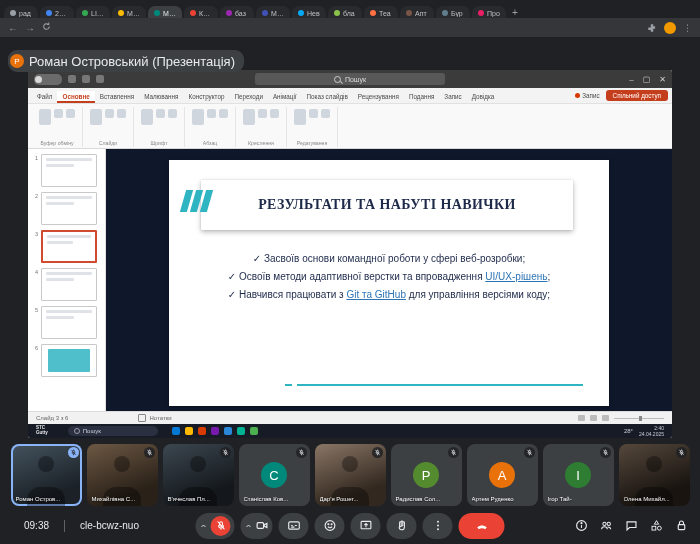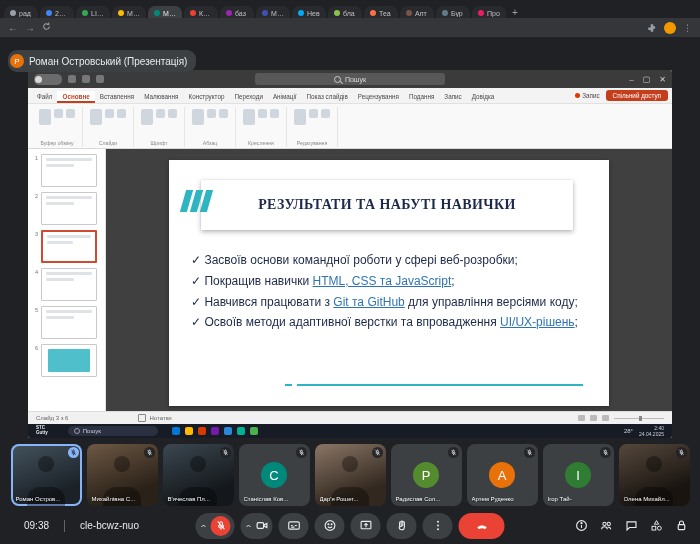--- a/index.html
+++ b/index.html
@@ -30,21 +30,21 @@
   .puzzle svg{width:10px;height:10px;}
   .profile{width:12px;height:12px;border-radius:50%;background:#f29900;}
   .menu-dots{color:#9aa0a6;font-size:9px;}
 
   
   .presenter{position:absolute;left:8px;top:50px;height:18px;background:#3c4043;
              border-radius:9px;display:inline-flex;align-items:center;gap:5px;
              padding:2px 9px 2px 2px;z-index:4;}
   .pp-avatar{width:14px;height:14px;border-radius:50%;background:#e8710a;color:#fff;
              font-size:8px;display:flex;align-items:center;justify-content:center;}
-  .pp-text{font-size:10px;color:#e8eaed;white-space:nowrap;}
+  .pp-text{font-size:13px;color:#e8eaed;white-space:nowrap;}
 
   
   .screenshare{position:absolute;left:28px;top:70px;width:644px;height:368px;background:#fff;
                display:flex;flex-direction:column;border-radius:2px;overflow:hidden;}
   .ppt-titlebar{height:18px;background:#3b3b3b;display:flex;align-items:center;
                 padding:0 6px;gap:6px;position:relative;flex:0 0 auto;}
   .autosave{width:26px;height:9px;border-radius:5px;background:#6b6b6b;display:flex;
             align-items:center;padding:1px;}
   .autosave::before{content:"";width:7px;height:7px;border-radius:50%;background:#d8d8d8;}
   .tb-ic{width:8px;height:8px;background:#777;border-radius:2px;}
@@ -85,33 +85,33 @@
   .t-num{font-size:5.5px;color:#777;width:6px;text-align:right;padding-top:1px;flex:0 0 auto;}
   .t-box{flex:1;height:33px;background:#fff;border:1px solid #c9c9c9;border-radius:1px;
          padding:3px 4px;display:flex;flex-direction:column;gap:3px;position:relative;box-sizing:border-box;}
   .thumb.current .t-box{border:2px solid #d04a2f;}
   .t-line{height:3px;background:#dfe3e8;border-radius:1px;}
   .t-line.short{width:60%;}
   .t-teal{display:none;position:absolute;inset:4px 6px;background:#2fb4c2;opacity:.85;border-radius:1px;}
   .thumb.teal .t-teal{display:block;}
   .thumb.teal .t-line{visibility:hidden;}
 
-  .canvas{flex:1;background:#404040;position:relative;}
+  .canvas{flex:1;background:#0f172a;position:relative;}
   .slide{position:absolute;left:50%;top:11px;transform:translateX(-50%);width:440px;height:246px;
          background:#fff;box-shadow:0 1px 4px rgba(0,0,0,.35);}
   .deco{position:absolute;left:14px;top:30px;display:flex;gap:3px;z-index:2;}
   .deco span{width:7px;height:22px;background:#2fb4c2;transform:skewX(-16deg);}
   .title-card{position:absolute;left:32px;top:20px;width:372px;height:50px;background:#fff;
               box-shadow:0 2px 5px rgba(0,0,0,.28),0 0 1px rgba(0,0,0,.18);
               display:flex;align-items:center;justify-content:center;}
   .slide-title{font-family:"Liberation Serif",serif;font-weight:bold;font-size:14px;
                color:#1e2a4a;letter-spacing:.4px;white-space:nowrap;}
   .bullets{position:absolute;left:22px;right:22px;top:92px;display:flex;
            flex-direction:column;gap:4px;}
-  .bullet{font-size:12px;color:#1e2a4a;text-align:left;line-height:1.4;}
+  .bullet{font-size:10px;color:#1e2a4a;text-align:center;line-height:1.4;}
   .link-seg{color:#2e74b5;text-decoration:underline;}
   .link-seg:empty{display:none;}
   .slide-rule{position:absolute;right:26px;bottom:20px;width:286px;height:2px;background:#2fb4c2;}
   .slide-rule::before{content:"";position:absolute;left:-12px;top:0;width:7px;height:2px;background:#2fb4c2;}
 
   .status{height:12px;background:#f1f1f1;border-top:1px solid #dcdcdc;display:flex;
           align-items:center;font-size:6px;color:#666;padding:0 8px;gap:10px;flex:0 0 auto;}
   .status-notes{display:flex;align-items:center;gap:3px;margin-left:60px;}
   .note-ic{width:6px;height:6px;border:1px solid #888;border-radius:1px;}
   .status-right{margin-left:auto;display:flex;align-items:center;gap:5px;}
@@ -457,25 +457,24 @@
               <span></span>
               <span></span>
             </div>
           <div class="title-card">
             <span class="slide-title">РЕЗУЛЬТАТИ ТА НАБУТІ НАВИЧКИ</span>
           </div>
           <div class="bullets">
 
               <div class="bullet"><span>✓ Засвоїв основи командної роботи у сфері веб-розробки;</span><span></span></div>
 
-              <div class="bullet"><span>✓ Покращив навички </span><span class="link-seg">HTML, CSS та JavaScript</span><span>;</span></div>
+
+              <div class="bullet"><span>✓ Освоїв методи адаптивної верстки та впровадження </span><span class="link-seg">UI/UX-рішень</span><span>;</span></div>
 
               <div class="bullet"><span>✓ Навчився працювати з </span><span class="link-seg">Git та GitHub</span><span> для управління версіями коду;</span></div>
-
-              <div class="bullet"><span>✓ Освоїв методи адаптивної верстки та впровадження </span><span class="link-seg">UI/UX-рішень</span><span>;</span></div>
 
             </div>
           <div class="slide-rule"></div>
         </div>
       </div>
     </div>
 
     <div class="status">
       <span>Слайд 3 з 6</span>
       <span class="status-notes">

